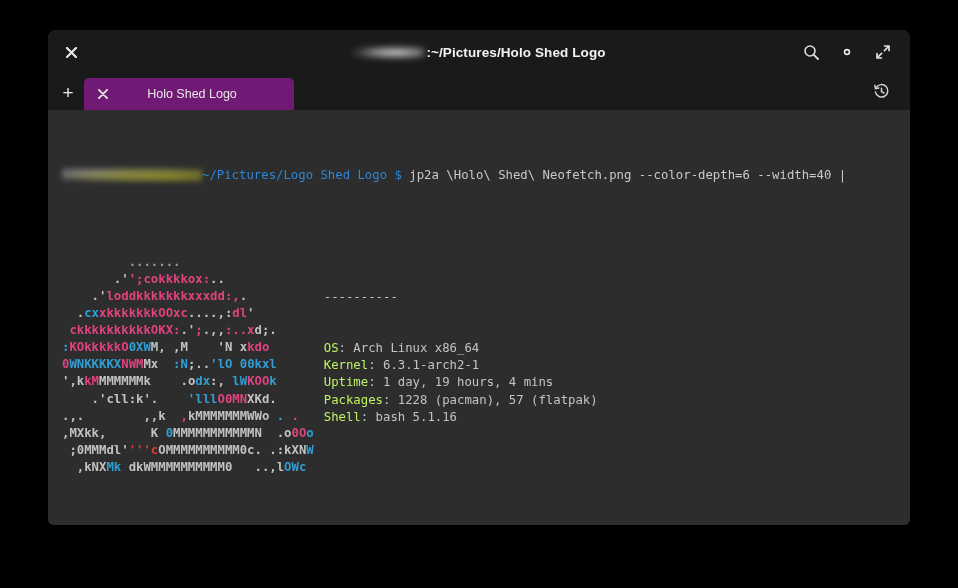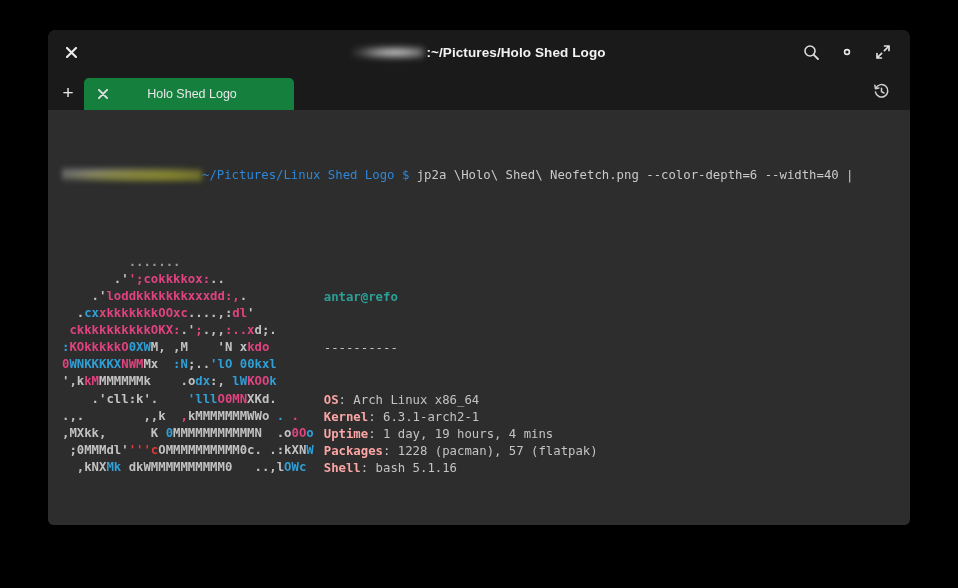--- a/index.html
+++ b/index.html
@@ -65,21 +65,21 @@
     display:flex;align-items:flex-end;
     position:relative;
   }
   .tab-new{
     width:32px;height:30px;margin-left:4px;margin-bottom:3px;
     display:flex;align-items:center;justify-content:center;
     color:#e6e6e6;font-size:19px;line-height:1;cursor:pointer;
   }
   .tab{
     height:32px;width:210px;
-    background:#15803d;
+    background:#701a75;
     border-radius:5px 5px 0 0;
     display:flex;align-items:center;
     cursor:pointer;position:relative;
   }
   .tab-close{
     width:26px;margin-left:6px;
     display:flex;align-items:center;justify-content:center;
     color:#e0e0e0;font-size:12px;font-weight:bold;cursor:pointer;
   }
   .tab-label{
@@ -128,21 +128,21 @@
     flex:0 0 auto;
     letter-spacing:0px;
   }
   .info{
     white-space:pre;
     font-family:"DejaVu Sans Mono","Liberation Mono",monospace;
     font-size:12.3px;line-height:17.1px;
     margin-left:10px;
     padding-top:1px;
   }
-  .info .lbl{color:#fca5a5;font-weight:bold;}
+  .info .lbl{color:#bef264;font-weight:normal;}
   .info .val{color:#c3c3c3;}
   .info .userline{color:#2aa198;font-weight:bold;}
   .info .rule{color:#c3c3c3;}
 </style>
 </head>
 <body>
 
 <div class="window">
 
   <div class="titlebar">
@@ -198,27 +198,26 @@
           <path d="M3.2 5.2 A6.6 6.6 0 1 1 2.6 9.6" fill="none" stroke="#cfcfcf" stroke-width="1.6" stroke-linecap="round"></path>
           <path d="M2.0 2.4 L2.6 6.0 L6.2 5.3" fill="none" stroke="#cfcfcf" stroke-width="1.6" stroke-linecap="round" stroke-linejoin="round"></path>
           <path d="M9 5.6 L9 9.2 L11.6 10.6" fill="none" stroke="#cfcfcf" stroke-width="1.6" stroke-linecap="round" stroke-linejoin="round"></path>
         </svg>
       </div>
     </div>
   </div>
 
   <div class="term">
 
-    <div class="cmdline"><span class="blur-prompt"></span><span class="c-blue">~/Pictures/Linux Shed Logo</span><span class="c-blue"> </span><span class="c-blue">$</span><span class="c-white"> </span><span class="c-white">jp2a \Holo\ Shed\ Neofetch.png --color-depth=6 --width=40 |</span></div>
+    <div class="cmdline"><span class="blur-prompt"></span><span class="c-blue">~/Pictures/Logo Shed Logo</span><span class="c-blue"> </span><span class="c-blue">$</span><span class="c-white"> </span><span class="c-white">jp2a \Holo\ Shed\ Neofetch.png --color-depth=6 --width=40 |</span></div>
 
 
     <div class="body-cols">
       <div class="ascii"><div><span style="color: rgb(154, 154, 154); font-weight: bold;">         .......</span></div><div><span style="color: rgb(194, 194, 194); font-weight: bold;">       .'</span><span style="color: rgb(224, 67, 127); font-weight: bold;">';cokkkkox:</span><span style="color: rgb(194, 194, 194); font-weight: bold;">..</span></div><div><span style="color: rgb(194, 194, 194); font-weight: bold;">    .'</span><span style="color: rgb(224, 67, 127); font-weight: bold;">loddkkkkkkkxxxdd:,</span><span style="color: rgb(194, 194, 194); font-weight: bold;">.</span></div><div><span style="color: rgb(194, 194, 194); font-weight: bold;">  .</span><span style="color: rgb(47, 159, 214); font-weight: bold;">cx</span><span style="color: rgb(224, 67, 127); font-weight: bold;">xkkkkkkkOOxc</span><span style="color: rgb(194, 194, 194); font-weight: bold;">....,:</span><span style="color: rgb(224, 67, 127); font-weight: bold;">dl</span><span style="color: rgb(194, 194, 194); font-weight: bold;">'</span></div><div><span style="color: rgb(224, 67, 127); font-weight: bold;"> ckkkkkkkkkkOKX:</span><span style="color: rgb(194, 194, 194); font-weight: bold;">.'</span><span style="color: rgb(224, 67, 127); font-weight: bold;">;</span><span style="color: rgb(194, 194, 194); font-weight: bold;">.,,</span><span style="color: rgb(224, 67, 127); font-weight: bold;">:..x</span><span style="color: rgb(194, 194, 194); font-weight: bold;">d;.</span></div><div><span style="color: rgb(47, 159, 214); font-weight: bold;">:</span><span style="color: rgb(224, 67, 127); font-weight: bold;">KOkkkkkO</span><span style="color: rgb(47, 159, 214); font-weight: bold;">0XW</span><span style="color: rgb(194, 194, 194); font-weight: bold;">M,</span><span style="color: rgb(224, 67, 127); font-weight: bold;"> </span><span style="color: rgb(194, 194, 194); font-weight: bold;">,M    </span><span style="color: rgb(194, 194, 194); font-weight: bold;">'N x</span><span style="color: rgb(224, 67, 127); font-weight: bold;">kdo</span></div><div><span style="color: rgb(224, 67, 127); font-weight: bold;">0</span><span style="color: rgb(47, 159, 214); font-weight: bold;">WNKKKKX</span><span style="color: rgb(224, 67, 127); font-weight: bold;">NWM</span><span style="color: rgb(194, 194, 194); font-weight: bold;">Mx  </span><span style="color: rgb(47, 159, 214); font-weight: bold;">:N</span><span style="color: rgb(194, 194, 194); font-weight: bold;">;..</span><span style="color: rgb(47, 159, 214); font-weight: bold;">'lO</span><span style="color: rgb(194, 194, 194); font-weight: bold;"> </span><span style="color: rgb(47, 159, 214); font-weight: bold;">00kxl</span></div><div><span style="color: rgb(194, 194, 194); font-weight: bold;">',k</span><span style="color: rgb(224, 67, 127); font-weight: bold;">kM</span><span style="color: rgb(194, 194, 194); font-weight: bold;">MMMMMMk </span><span style="color: rgb(194, 194, 194); font-weight: bold;">   .o</span><span style="color: rgb(47, 159, 214); font-weight: bold;">dx</span><span style="color: rgb(194, 194, 194); font-weight: bold;">:, </span><span style="color: rgb(47, 159, 214); font-weight: bold;">lW</span><span style="color: rgb(224, 67, 127); font-weight: bold;">KOO</span><span style="color: rgb(47, 159, 214); font-weight: bold;">k</span></div><div><span style="color: rgb(194, 194, 194); font-weight: bold;">    .'cll:k'.    </span><span style="color: rgb(47, 159, 214); font-weight: bold;">'lll</span><span style="color: rgb(224, 67, 127); font-weight: bold;">O0MN</span><span style="color: rgb(194, 194, 194); font-weight: bold;">XKd.</span></div><div><span style="color: rgb(194, 194, 194); font-weight: bold;">.,.        ,,k  </span><span style="color: rgb(224, 67, 127); font-weight: bold;">,</span><span style="color: rgb(194, 194, 194); font-weight: bold;">kMMMMMMMWWo </span><span style="color: rgb(47, 159, 214); font-weight: bold;">. </span><span style="color: rgb(224, 67, 127); font-weight: bold;">.</span></div><div><span style="color: rgb(194, 194, 194); font-weight: bold;">,MXkk,      K </span><span style="color: rgb(47, 159, 214); font-weight: bold;">0</span><span style="color: rgb(194, 194, 194); font-weight: bold;">MMMMMMMMMMMN  .o</span><span style="color: rgb(224, 67, 127); font-weight: bold;">0O</span><span style="color: rgb(47, 159, 214); font-weight: bold;">o</span></div><div><span style="color: rgb(194, 194, 194); font-weight: bold;"> ;0MMMdl'</span><span style="color: rgb(222, 59, 55); font-weight: bold;">'''c</span><span style="color: rgb(194, 194, 194); font-weight: bold;">OMMMMMMMMMM0c. .:kXN</span><span style="color: rgb(47, 159, 214); font-weight: bold;">W</span></div><div><span style="color: rgb(194, 194, 194); font-weight: bold;">  ,kNX</span><span style="color: rgb(47, 159, 214); font-weight: bold;">Mk</span><span style="color: rgb(194, 194, 194); font-weight: bold;"> dkWMMMMMMMMMM0   ..,l</span><span style="color: rgb(47, 159, 214); font-weight: bold;">OWc</span></div></div>
       <div class="info">
-        <div class="userline">antar@refo</div>
         <div class="rule">----------</div>
         <div id="nf-entries"><div><span class="lbl">OS</span><span class="val">: Arch Linux x86_64</span></div><div><span class="lbl">Kernel</span><span class="val">: 6.3.1-arch2-1</span></div><div><span class="lbl">Uptime</span><span class="val">: 1 day, 19 hours, 4 mins</span></div><div><span class="lbl">Packages</span><span class="val">: 1228 (pacman), 57 (flatpak)</span></div><div><span class="lbl">Shell</span><span class="val">: bash 5.1.16</span></div></div>
         
       </div>
     </div>
 
     
 
   </div>
 </div>

